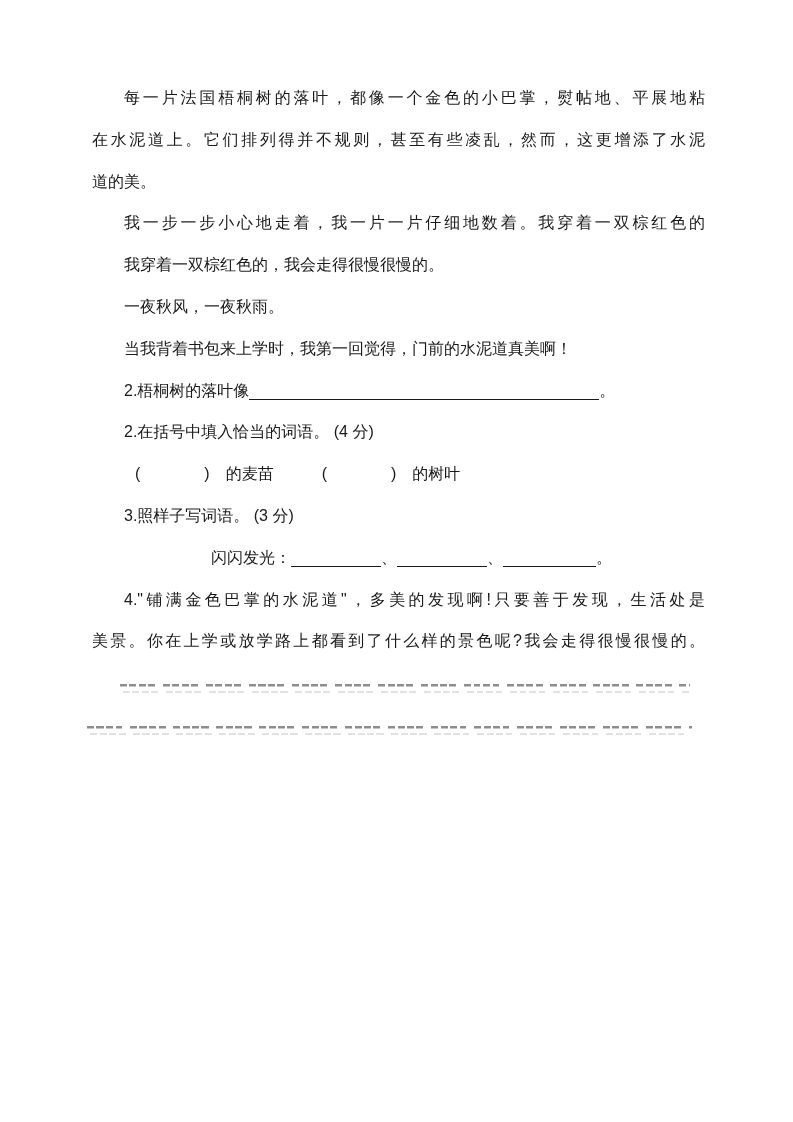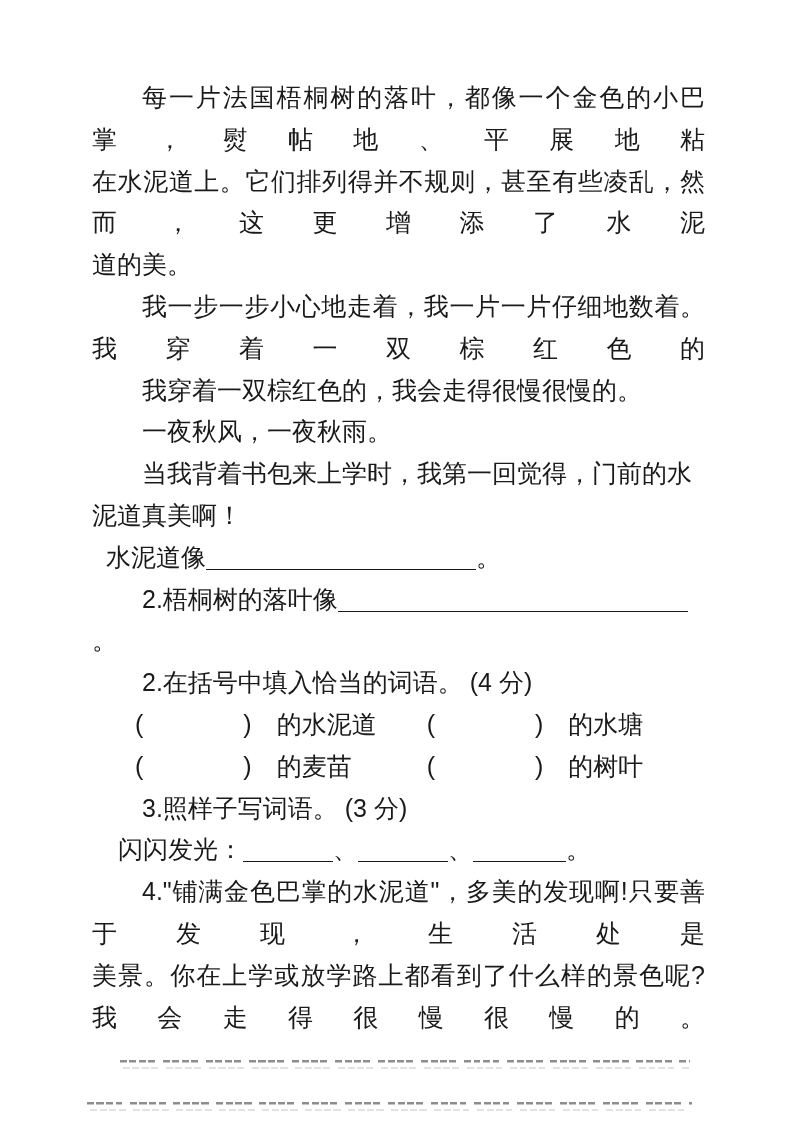--- a/index.html
+++ b/index.html
@@ -4,34 +4,34 @@
 <style>
   html, body { margin: 0; padding: 0; background: #ffffff; }
   .page {
     position: relative;
     width: 793px;
     height: 1122px;
     box-sizing: border-box;
     padding: 77px 88px 0 92px;
     background: #ffffff;
     font-family: "Liberation Sans", "DejaVu Sans", sans-serif;
-    font-size: 25px;
+    font-size: 16px;
     color: #1a1a1a;
     overflow: hidden;
   }
   .ln {
     margin: 0;
     line-height: 41.8px;
     text-align: left;
   }
   .indent { text-indent: 2em; }
   .jfull { text-align: justify; text-align-last: justify; }
   .item { padding-left: 14px; }
   .bracketrow { padding-left: 43px; white-space: pre; }
-  .q3row { padding-left: 26px; }
+  .q3row { padding-left: 26px; text-align: center; }
   .scoreline { margin-left: -4px; }
   .blank {
     display: inline-block;
     height: 1em;
     vertical-align: -4px;
     border-bottom: 1.6px solid #1a1a1a;
   }
   .w270 { width: 270px; }
   .w350 { width: 350px; }
   .w345 { width: 345px; }
@@ -60,27 +60,25 @@
   <p class="ln jfull">在水泥道上。它们排列得并不规则，甚至有些凌乱，然而，这更增添了水泥</p>
   <p class="ln">道的美。</p>
 
   <p class="ln indent jfull">我一步一步小心地走着，我一片一片仔细地数着。我穿着一双棕红色的</p>
 
   <p class="ln indent">我穿着一双棕红色的，我会走得很慢很慢的。</p>
   <p class="ln indent">一夜秋风，一夜秋雨。</p>
   <p class="ln indent">当我背着书包来上学时，我第一回觉得，门前的水泥道真美啊！</p>
 
 
-  <p class="ln item"><span>水泥道像</span><span class="blank w270"></span><span>。</span></p>
 
   <p class="ln indent"><span>2.梧桐树的落叶像</span><span class="blank w350"></span><span>。</span></p>
 
 
   <p class="ln indent">2.在括号中填入恰当的词语。 (4 分)</p>
-  <p class="ln bracketrow">(　　　　)　的水泥道　　(　　　　)　的水塘</p>
   <p class="ln bracketrow">(　　　　)　的麦苗　　　(　　　　)　的树叶</p>
 
   <p class="ln indent">3.照样子写词语。 (3 分)</p>
 
   <p class="ln q3row"><span>闪闪发光：</span><span class="blank w90"></span><span>、</span><span class="blank w90"></span><span>、</span><span class="blank w93"></span><span>。</span></p>
 
   <p class="ln indent jfull">4."铺满金色巴掌的水泥道"，多美的发现啊!只要善于发现，生活处是</p>
   <p class="ln jfull">美景。你在上学或放学路上都看到了什么样的景色呢?我会走得很慢很慢的。</p>
 
   <div class="dashrow first">

